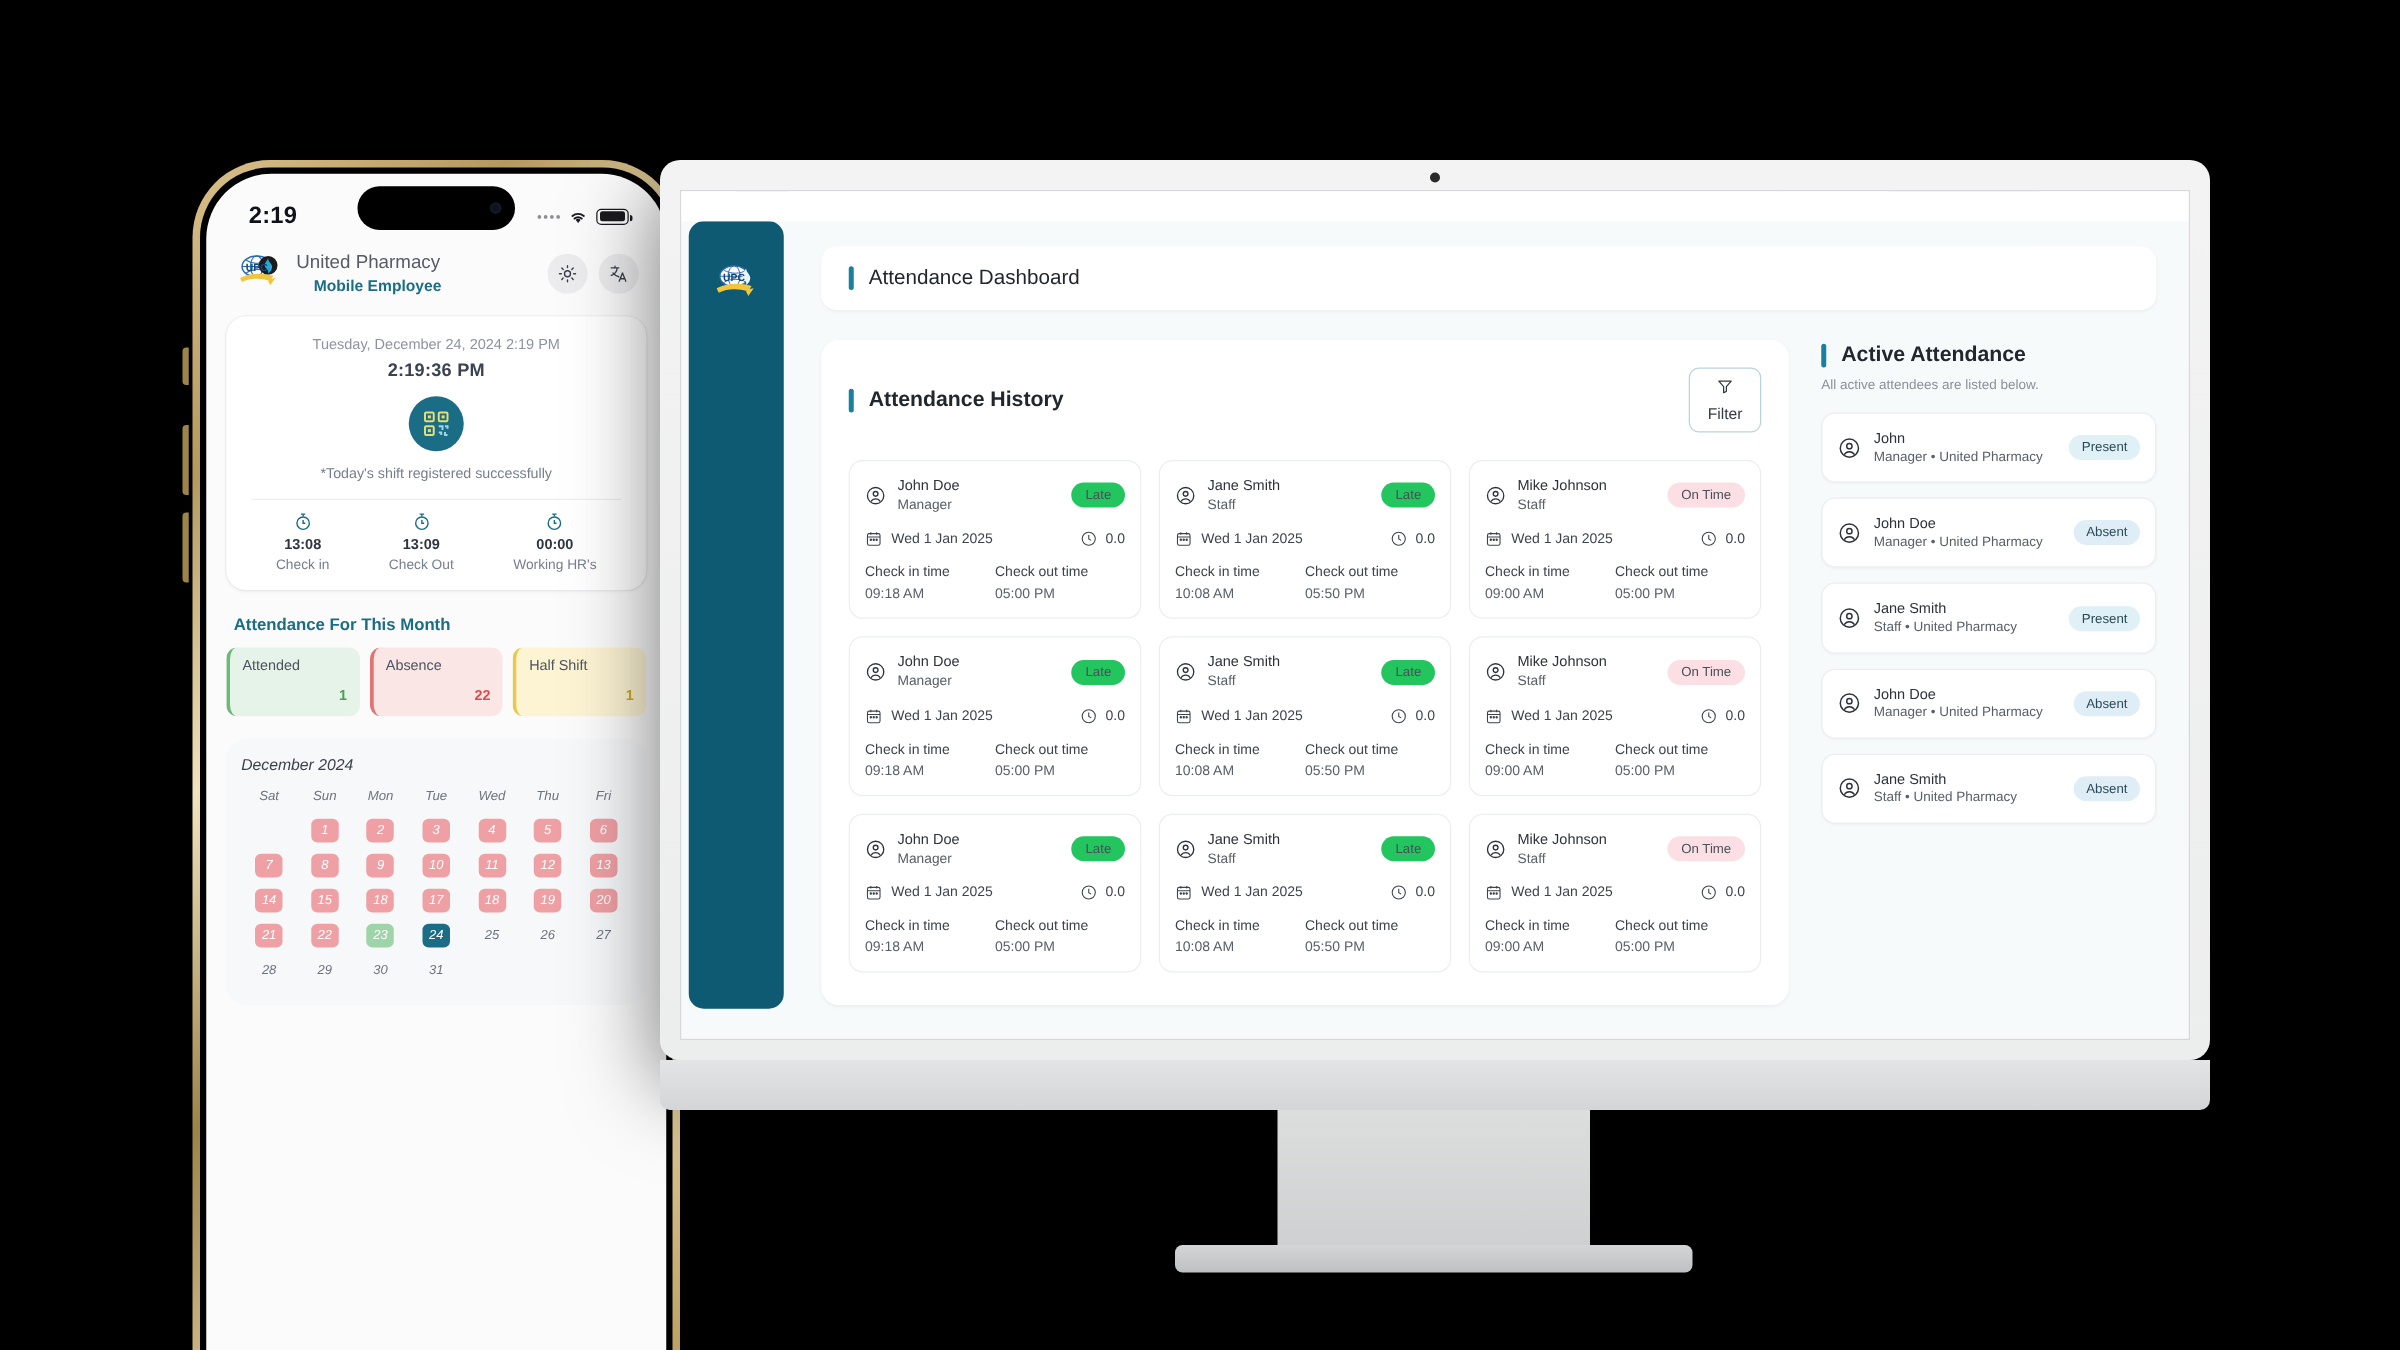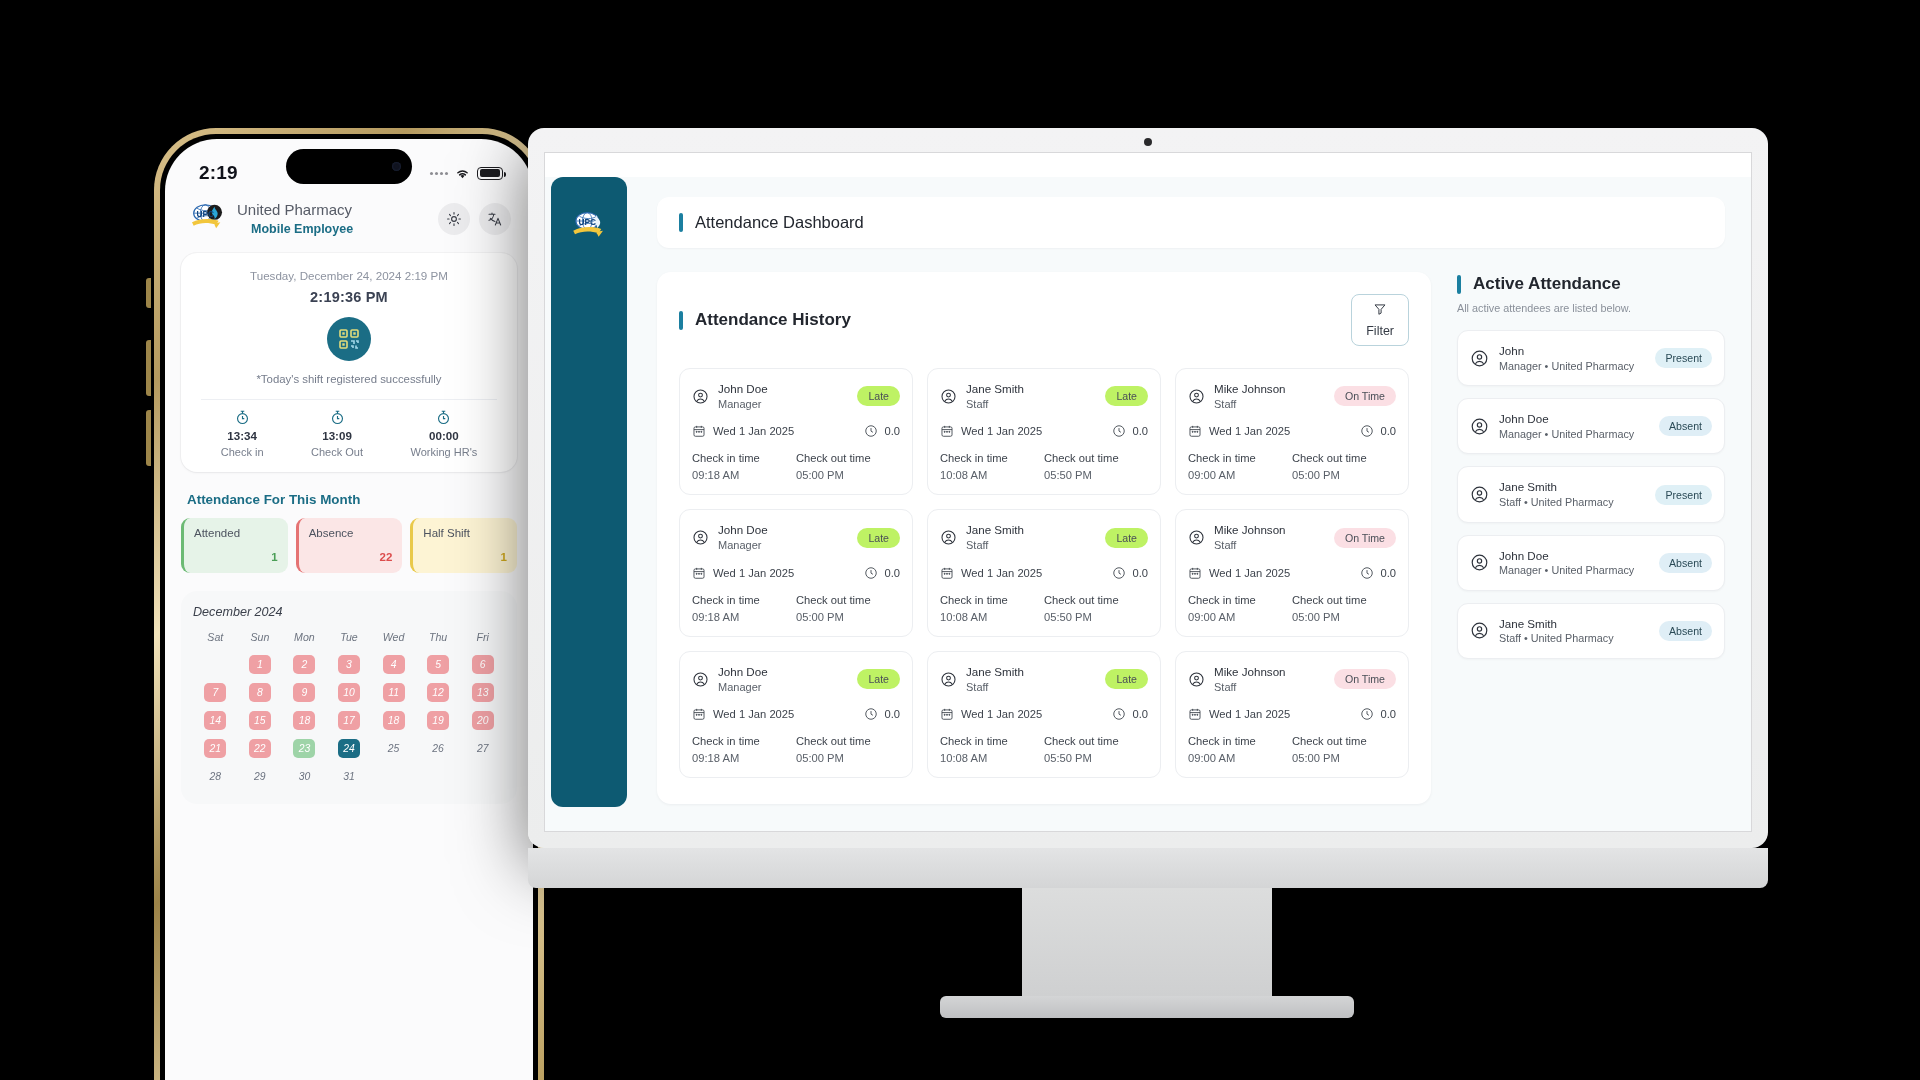--- a/index.html
+++ b/index.html
@@ -170,21 +170,21 @@
     margin-left:auto; display:flex; align-items:center; gap:8px;
     border:1px solid #b9d3dc; border-radius:8px; padding:7px 14px;
     font-size:12.5px; color:#343a44; background:#fff;flex-direction:column;
   }
   .hist-grid { display:grid; grid-template-columns:repeat(3,1fr); gap:14px; margin-top:22px; }
   .hist-card { border:1px solid #eceef1; border-radius:11px; padding:12px 12px 13px; background:#fff;}
   .hc-top { display:flex; align-items:center; gap:9px; }
   .hc-name { font-size:11.6px; color:#2d323b; line-height:1.35;}
   .hc-role { font-size:11px; color:#5a6069; line-height:1.35;}
   .badge { margin-left:auto; font-size:10.6px; padding:4px 11px; border-radius:11px; white-space:nowrap;}
-  .b-late { background:#bef264; color:#4a4f57;}
+  .b-late { background:#22c55e; color:#4a4f57;}
   .b-ontime { background:#fbdfe4; color:#4a4f57;}
   .hc-mid { display:flex; align-items:center; margin-top:13px; }
   .hc-date { font-size:11.2px; color:#3d434c; margin-left:7px;}
   .hc-hours { margin-left:auto; display:flex; align-items:center; gap:6px; font-size:11.2px; color:#3d434c;}
   .hc-bot { display:flex; margin-top:14px; }
   .hc-cell { flex:1; }
   .hc-cl { font-size:11.2px; color:#3d434c;}
   .hc-cv { font-size:11.2px; color:#5a6069; margin-top:5px;}
 
   .panel-side { width:268px; flex:none; padding-top:2px;}
@@ -288,21 +288,21 @@
             </svg>
           </div>
           <div class="shift-msg">*Today's shift registered successfully</div>
           <div class="divider"></div>
           <div class="time-row">
             <div class="time-col">
               <svg class="time-ic" viewBox="0 0 24 24" width="17" height="17" fill="none" stroke="currentColor" stroke-width="1.6">
                 <circle cx="12" cy="13.5" r="7"></circle>
                   <path d="M12 10v3.5h2.5M9.5 3.2h5M12 3.2v2.8"></path>
               </svg>
-              <div class="time-val">13:34</div>
+              <div class="time-val">13:08</div>
               <div class="time-lab">Check in</div>
             </div>
             <div class="time-col">
               <svg class="time-ic" viewBox="0 0 24 24" width="17" height="17" fill="none" stroke="currentColor" stroke-width="1.6">
                 <circle cx="12" cy="13.5" r="7"></circle>
                   <path d="M12 10v3.5h2.5M9.5 3.2h5M12 3.2v2.8"></path>
               </svg>
               <div class="time-val">13:09</div>
               <div class="time-lab">Check Out</div>
             </div>

